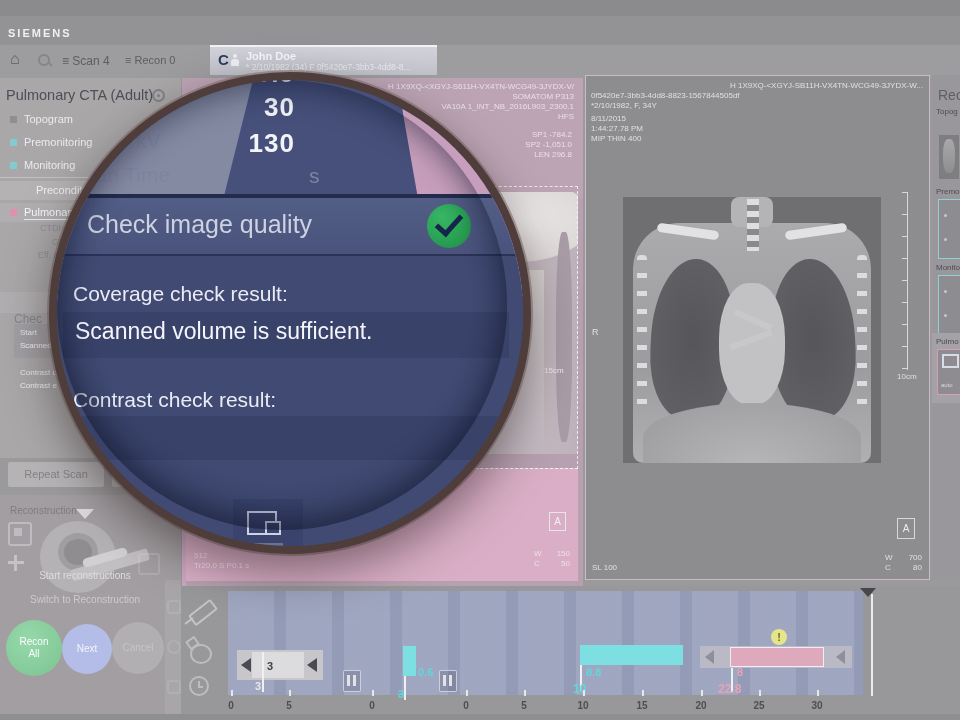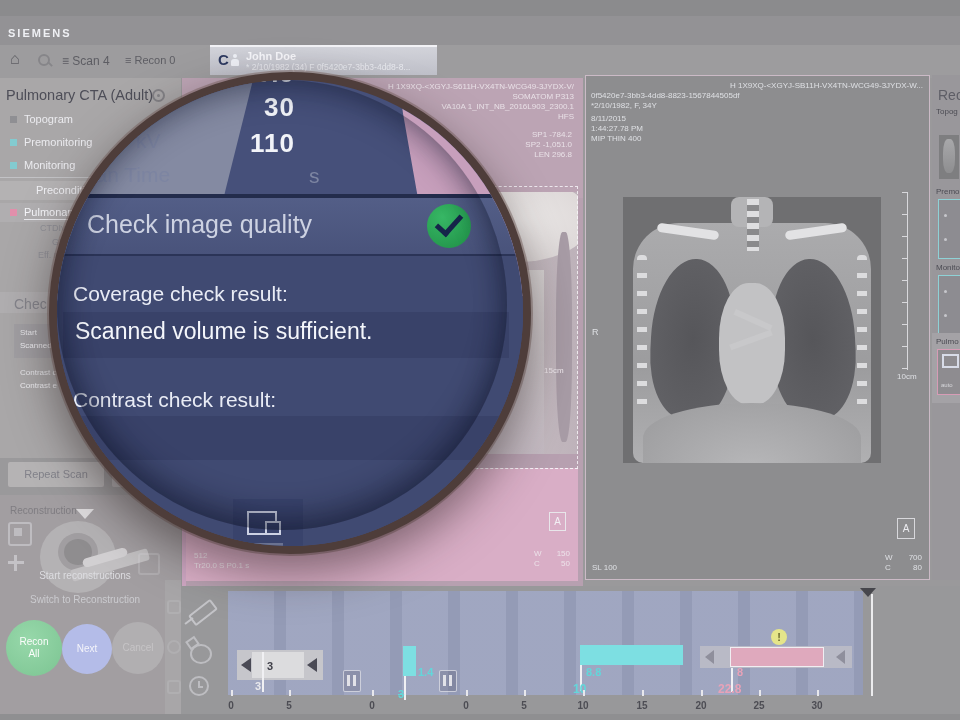--- a/index.html
+++ b/index.html
@@ -111,21 +111,21 @@
       <i class="bullet" style="top:6px;background:#e18fab"></i>
       <span class="lbl" style="top:3px;color:#f6f6fa;border-bottom:1px solid #e8e8ec;padding-bottom:1px">Pulmonary</span>
     </div>
 
     <div class="frag" style="left:40px;top:145px">CTDIvo</div>
     <div class="frag" style="left:52px;top:159px">GB</div>
     <div class="frag" style="left:38px;top:172px">Eff. m</div>
     <div class="frag" style="left:12px;top:214px;color:#9b9ba1">Scan Ti</div>
 
     <div class="abs" style="left:0;top:214px;width:118px;height:21px;background:#b0aeb0">
-      <span class="abs ws" style="left:14px;top:4px;font-size:14px;color:#84848b">Chec</span>
+      <span class="abs ws" style="left:14px;top:20px;font-size:12px;color:#84848b">Chec</span>
     </div>
     <div class="abs" style="left:14px;top:246px;width:104px;height:34px;background:#a19fa3"></div>
     <div class="abs ws" style="left:20px;top:250px;font-size:8px;color:#e8e8ec">Start</div>
     <div class="abs ws" style="left:20px;top:263px;font-size:8px;color:#f0f0f4">Scanned</div>
     <div class="abs ws" style="left:20px;top:290px;font-size:8px;color:#e8e8ec">Contrast c</div>
     <div class="abs ws" style="left:20px;top:303px;font-size:8px;color:#f0f0f4">Contrast e</div>
   </div>
 
   <div class="btn" style="left:8px;top:462px;width:96px;height:25px;line-height:25px;background:#b5b3b4;font-size:11px;color:#82828a">Repeat Scan</div>
   <div class="btn" style="left:112px;top:462px;width:92px;height:25px;line-height:25px;background:#b0aeb0;font-size:11px;color:#9b9b9f">Start Au</div>
@@ -286,21 +286,21 @@
     <div class="abs ws" style="left:86px;top:74px;font-size:11px;color:#3f3f48;font-weight:bold">3</div>
     <div class="abs ws" style="left:74px;top:94px;font-size:11px;color:#e8e8ec;font-weight:bold">3</div>
 
     <div class="pause" style="left:162px;top:84px">
       <i style="left:3px"></i>
         <i style="left:9px"></i>
     </div>
 
     <div class="abs" style="left:222px;top:60px;width:13px;height:30px;background:#7ddfe2"></div>
     <div class="tick" style="left:223px;top:90px;height:24px"></div>
-    <div class="abs ws teal-txt" style="left:237px;top:80px;font-size:11px">1.4</div>
+    <div class="abs ws teal-txt" style="left:237px;top:80px;font-size:11px">0.6</div>
     <div class="abs ws teal-txt" style="left:217px;top:102px;font-size:11px;text-decoration:line-through">3</div>
 
     <div class="pause" style="left:258px;top:84px">
       <i style="left:3px"></i>
         <i style="left:9px"></i>
     </div>
 
     <div class="abs" style="left:399px;top:59px;width:103px;height:20px;background:#7ddfe2"></div>
     <div class="tick" style="left:399px;top:79px;height:26px"></div>
     <div class="abs ws teal-txt" style="left:405px;top:80px;font-size:11px">8.8</div>
@@ -343,21 +343,21 @@
   <div class="abs" style="left:0;top:714px;width:960px;height:6px;background:#8f8f91"></div>
 
   <div class="loupe">
 
     <div class="lp" style="left:-60px;top:-50px;width:230px;height:280px;background:#848aa2;transform:rotate(14deg)"></div>
     <div class="lp" style="left:358px;top:-30px;width:150px;height:250px;background:#c79fbc;border-radius:20%;transform:rotate(-10deg)"></div>
 
     <div class="lp-val" style="top:-22px">40.9</div>
     <div class="lp-val" style="top:12px">30</div>
     <div class="lp lp-label ws" style="left:79px;top:49px">kV</div>
-    <div class="lp-val" style="top:48px">110</div>
+    <div class="lp-val" style="top:48px">130</div>
     <div class="lp lp-label ws" style="left:14px;top:83px">Scan Time</div>
     <div class="lp lp-label ws" style="left:252px;top:84px">s</div>
 
     <div class="lp" style="left:-10px;top:114px;width:480px;height:4px;background:#232c4c"></div>
     <div class="lp" style="left:-10px;top:118px;width:480px;height:56px;background:linear-gradient(#535e87,#49537b)"></div>
     <div class="lp ws" style="left:30px;top:130px;font-size:25px;color:#cdd2e2">Check image quality</div>
     <div class="check-circ" style="left:370px;top:124px">
       <i class="check-mark"></i>
     </div>
     <div class="lp" style="left:-10px;top:174px;width:480px;height:2px;background:#2b3457"></div>

